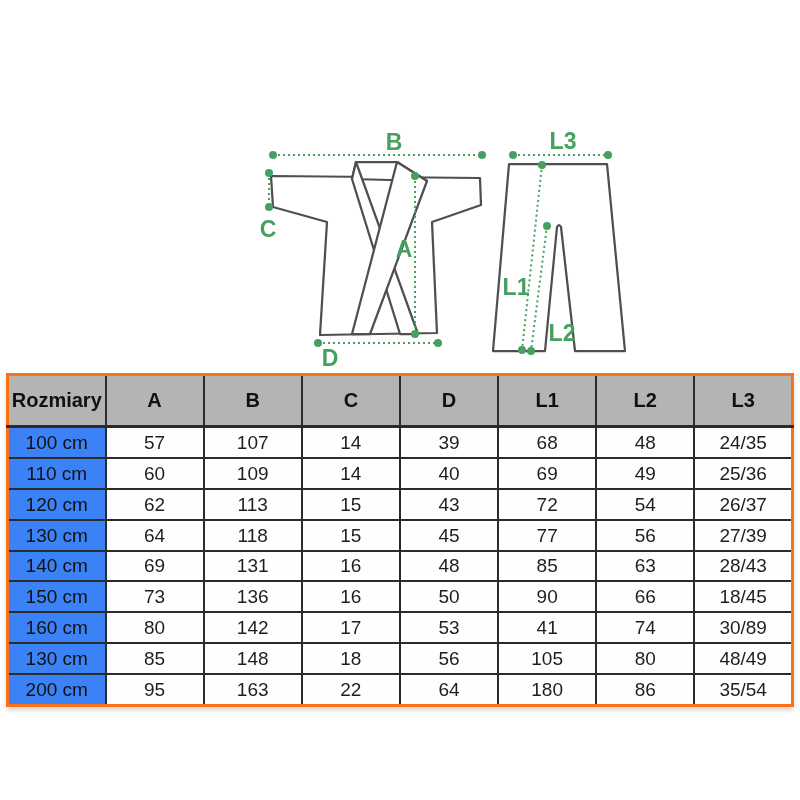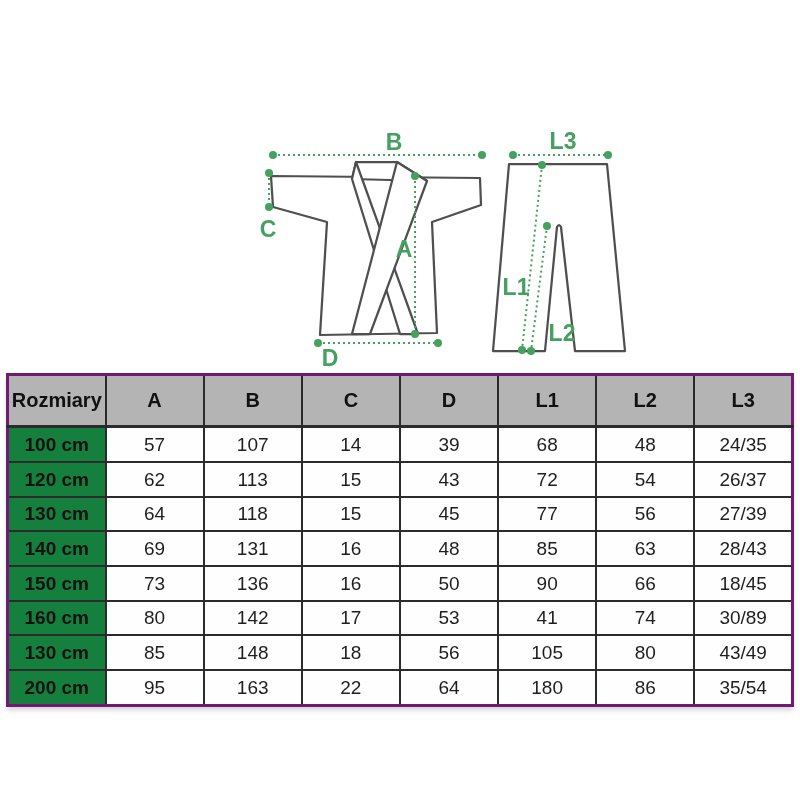--- a/index.html
+++ b/index.html
@@ -1,28 +1,28 @@
 <!DOCTYPE html>
 <html><head>
 <meta charset="utf-8">
 <style>
   html,body{margin:0;padding:0;background:#ffffff;}
   .stage{position:relative;width:800px;height:800px;background:#ffffff;overflow:hidden;
          font-family:"Liberation Sans",sans-serif;}
   .diagram-svg{position:absolute;left:0;top:0;}
   .size-table{position:absolute;left:6px;top:373px;width:788px;height:334px;
               border-collapse:collapse;table-layout:fixed;background:#ffffff;
-              border:3px solid #701a75;box-shadow:0 4px 5px -1px rgba(0,0,0,0.18);}
+              border:3px solid #f97316;box-shadow:0 4px 5px -1px rgba(0,0,0,0.18);}
   .size-table th,.size-table td{border:2px solid #2b2b2b;text-align:center;padding:0;
               overflow:hidden;white-space:nowrap;}
   .size-table thead tr{height:52px;}
   .size-table thead th{background:#b4b4b4;color:#111;font-size:20px;font-weight:bold;
               border-bottom:3px solid #2b2b2b;}
   .size-table tbody td{font-size:19px;color:#1e1e1e;background:#fefefe;line-height:1;}
-  .size-table tbody td.size-cell{background:#15803d;font-weight:bold;color:#111;}
+  .size-table tbody td.size-cell{background:#3b82f6;font-weight:normal;color:#111;}
   .mlabel{fill:#46a05f;font-weight:bold;font-size:23px;font-family:"Liberation Sans",sans-serif;}
 </style>
 </head>
 <body>
 
 <div class="stage">
 
   <svg class="diagram-svg" width="800" height="372" viewBox="0 0 800 372">
 
     <g stroke="#4f4f4f" stroke-width="2.25" fill="#ffffff" stroke-linejoin="round">
@@ -102,20 +102,30 @@
           <td class="size-cell">100 cm</td>
           <td>57</td>
           <td>107</td>
           <td>14</td>
           <td>39</td>
           <td>68</td>
           <td>48</td>
           <td>24/35</td>
         </tr>
         <tr>
+          <td class="size-cell">110 cm</td>
+          <td>60</td>
+          <td>109</td>
+          <td>14</td>
+          <td>40</td>
+          <td>69</td>
+          <td>49</td>
+          <td>25/36</td>
+        </tr>
+        <tr>
           <td class="size-cell">120 cm</td>
           <td>62</td>
           <td>113</td>
           <td>15</td>
           <td>43</td>
           <td>72</td>
           <td>54</td>
           <td>26/37</td>
         </tr>
         <tr>
@@ -159,21 +169,21 @@
           <td>30/89</td>
         </tr>
         <tr>
           <td class="size-cell">130 cm</td>
           <td>85</td>
           <td>148</td>
           <td>18</td>
           <td>56</td>
           <td>105</td>
           <td>80</td>
-          <td>43/49</td>
+          <td>48/49</td>
         </tr>
         <tr>
           <td class="size-cell">200 cm</td>
           <td>95</td>
           <td>163</td>
           <td>22</td>
           <td>64</td>
           <td>180</td>
           <td>86</td>
           <td>35/54</td>

